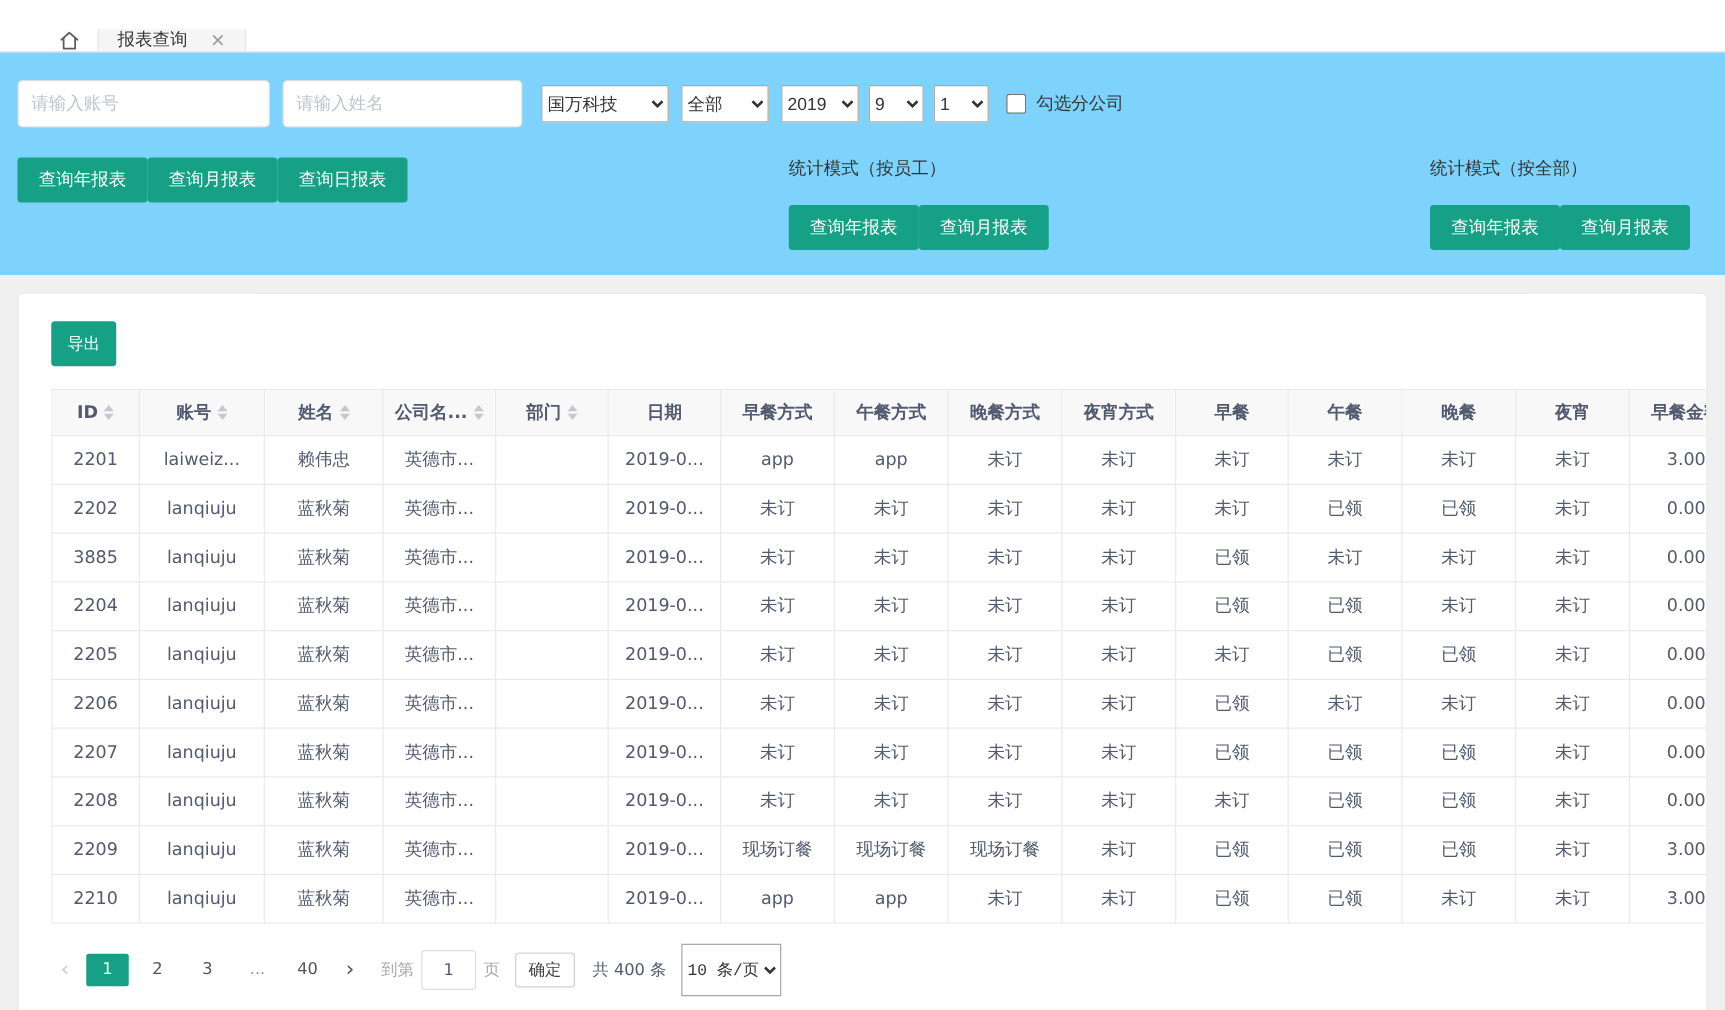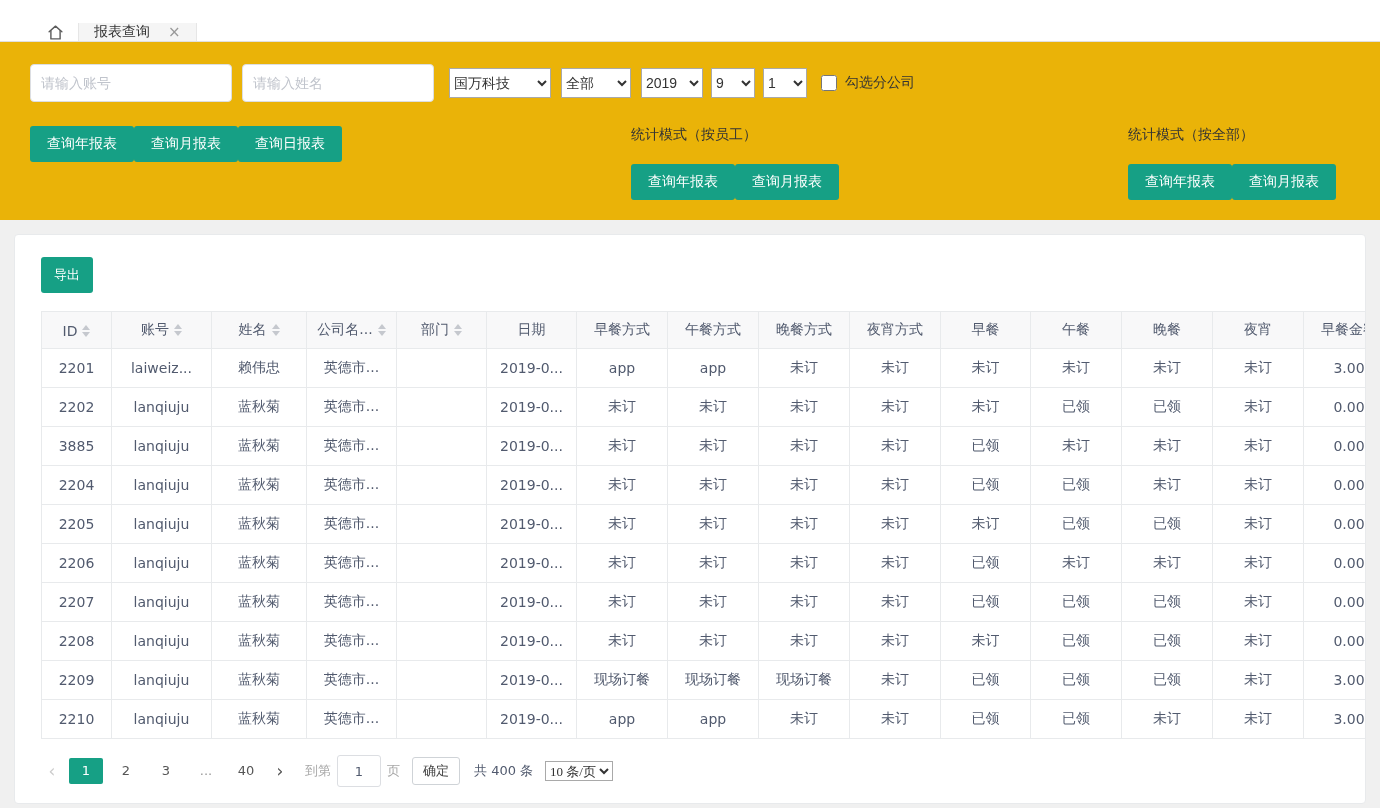--- a/index.html
+++ b/index.html
@@ -6,21 +6,21 @@
   body{width:1380px;height:808px;overflow:hidden;background:#f0f0f0;
        font-family:"DejaVu Sans","Liberation Sans",sans-serif;font-size:14px;color:#515a6e}
   
   .tabbar{height:41px;background:#fff;border-bottom:1px solid #e0e0e0;display:flex;align-items:flex-end}
   .home-btn{width:46px;margin-left:32px;display:flex;align-items:center;justify-content:center;cursor:pointer}
   .tab{display:flex;align-items:center;gap:18px;padding:0 15px;background:#f5f5f5;
        border-left:1px solid #e6e6e6;border-right:1px solid #e6e6e6;cursor:pointer}
   .tab-label{color:#333}
   .tab-close{color:#999;font-size:15px;line-height:1;cursor:pointer}
   
-  .filter-section{background:#eab308;padding:22px 30px 20px}
+  .filter-section{background:#7dd3fc;padding:22px 14px 20px}
   .filter-row{display:flex;align-items:center}
   .txt{height:36px;border:1px solid #dcdee2;border-radius:4px;padding:0 10px;font-size:14px;color:#515a6e;outline:none;font-family:inherit}
   .txt::placeholder{color:#c0c4cc}
   .w180{width:180px}
   .w170{width:170px;margin-left:10px}
   .sel{height:30px;border:1px solid #a9a9a9;background:#fff;font-size:14px;color:#333;font-family:Liberation Sans, sans-serif}
   .sel.company{width:102px;margin-left:15px}
   .sel.dept{width:70px;margin-left:10px}
   .sel.year{width:62px;margin-left:10px}
   .sel.month{width:44px;margin-left:8px}
@@ -32,21 +32,21 @@
   .mode-buttons{display:flex;}
   .btn{height:36px;padding:0 17px;background:#16a085;color:#fff;border:none;border-radius:3px;
        font-size:14px;cursor:pointer;font-family:inherit}
   
   .panel{margin:14px;background:#fff;border:1px solid #e8eaec;border-radius:4px;padding:22px 0 16px 26px;overflow:hidden}
   .btn-export{height:36px;padding:0 13px;font-size:13px;margin-bottom:18px}
   .table-wrap{overflow:hidden}
   table{border-collapse:collapse;table-layout:fixed;width:1353px}
   th,td{border:1px solid #e8eaec;text-align:center;font-size:14px;color:#515a6e;height:38px;
         overflow:hidden;white-space:nowrap;padding:0 2px}
-  thead th{background:#f8f8f9;height:36px;font-weight:normal;cursor:default}
+  thead th{background:#f8f8f9;height:36px;font-weight:bold;cursor:default}
   .th-wrap{display:inline-flex;align-items:center;gap:5px;vertical-align:middle}
   .caret-group{display:inline-flex;flex-direction:column;gap:2px;cursor:pointer}
   .caret{width:0;height:0;border-left:4px solid transparent;border-right:4px solid transparent;display:block}
   .caret.up{border-bottom:5px solid #c5c8ce}
   .caret.down{border-top:5px solid #c5c8ce}
   
   .pagination{display:flex;align-items:center;margin-top:16px;font-size:13px;color:#666;gap:6px}
   .page-arrow{width:22px;text-align:center;font-size:17px;line-height:1}
   .page-prev{color:#ccc}
   .page-next{color:#555;cursor:pointer}
@@ -54,21 +54,21 @@
   .page-item{min-width:26px;height:26px;line-height:26px;text-align:center;cursor:pointer;border-radius:2px;padding:0 4px;color:#555}
   .page-item.active{background:#16a085;color:#fff}
   .page-item.dots{cursor:default;color:#999}
   .goto-label{color:#a8a8a8;margin-left:8px}
   .goto-input{width:38px;height:28px;border:1px solid #dcdee2;border-radius:3px;text-align:center;
               font-size:13px;color:#515a6e;outline:none;font-family:inherit}
   .page-word{color:#a8a8a8}
   .btn-confirm{height:28px;padding:0 10px;background:#fff;border:1px solid #cfd3d7;border-radius:3px;
                font-size:13px;color:#404040;margin-left:6px;cursor:pointer;font-family:inherit}
   .total{margin-left:8px;color:#515a6e}
-  .size-select{height:20px;border:1px solid #a9a9a9;background:#fff;font-size:13px;color:#333;margin-left:6px;font-family:Liberation Serif, serif}
+  .size-select{height:42px;border:1px solid #a9a9a9;background:#fff;font-size:13px;color:#333;margin-left:6px;font-family:Liberation Mono, monospace}
 </style>
 </head>
 <body>
 
 <div class="tabbar">
   <div class="home-btn">
     <svg width="17" height="17" viewBox="0 0 24 24" fill="none" stroke="#5c5c5c" stroke-width="2" stroke-linecap="round" stroke-linejoin="round">
       <path d="M3 11 L12 3 L21 11"></path>
       <path d="M5.5 9.5 V21 H18.5 V9.5"></path>
     </svg>

